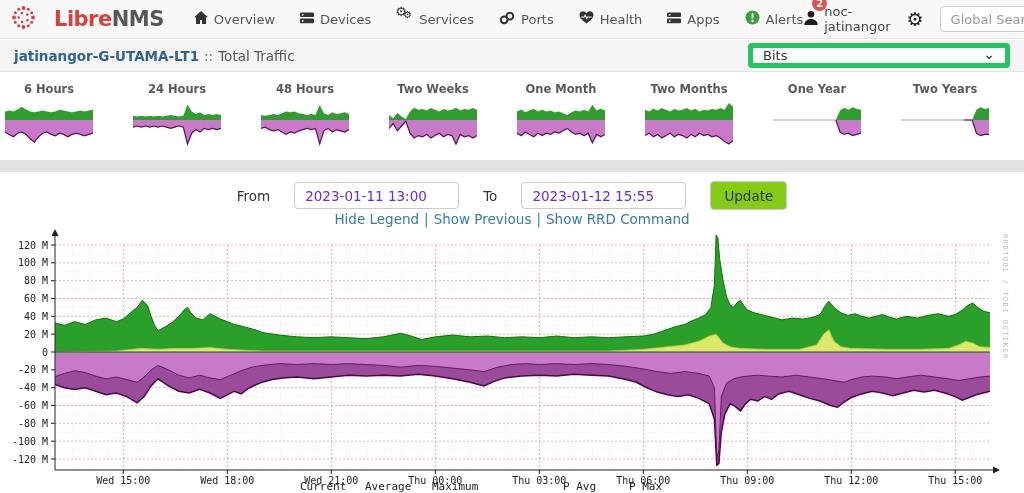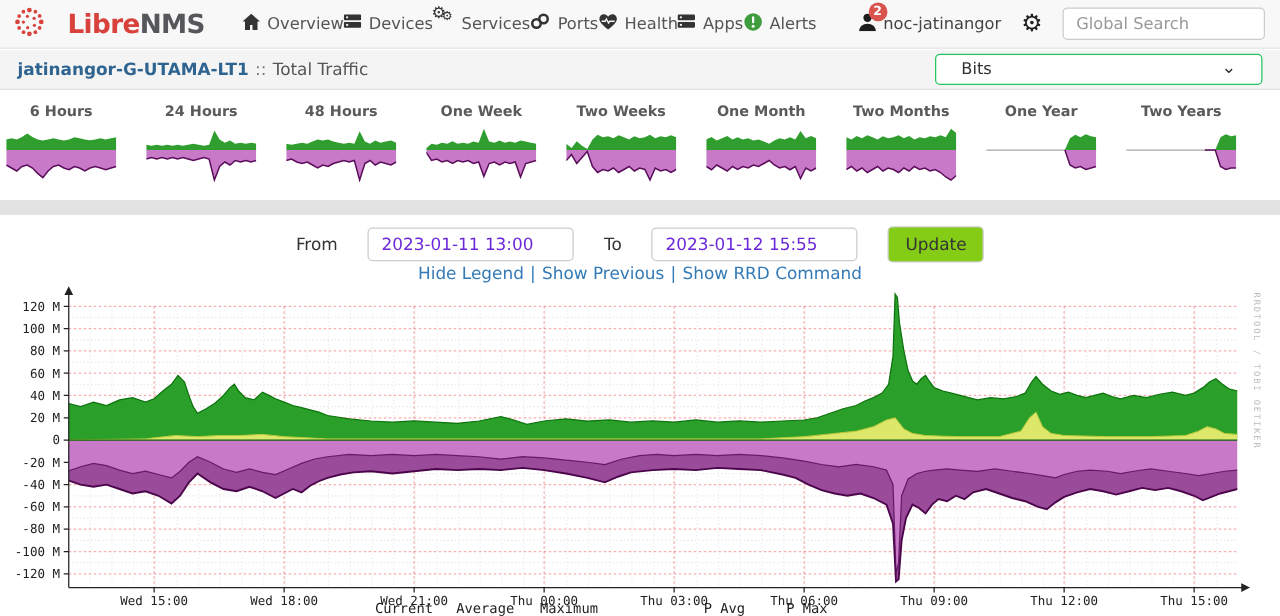--- a/index.html
+++ b/index.html
@@ -4,39 +4,39 @@
 <style>
   html,body{margin:0;padding:0}
   body{width:1024px;height:493px;overflow:hidden;position:relative;background:#fff;
        font-family:"DejaVu Sans","Liberation Sans",sans-serif;-webkit-font-smoothing:antialiased}
   
   .navbar{position:absolute;top:0;left:0;right:0;height:39px;background:#f8f8f8;
           border-bottom:1px solid #e4e4e4;display:flex;align-items:center;box-sizing:border-box}
   .brand{display:flex;align-items:center;margin-left:10px;cursor:pointer}
   .brand-text{font-size:21px;font-weight:bold;letter-spacing:-.5px;margin-left:17px}
   .brand-libre{color:#d8413c}.brand-nms{color:#55575a}
-  .nav-items{display:flex;margin-left:30px;align-items:center;}
+  .nav-items{display:flex;margin-left:30px;align-items:center;gap:25px}
   .nav-item{display:flex;align-items:center;gap:6px;font-size:13px;color:#555;cursor:pointer;white-space:nowrap}
   .nav-right{margin-left:auto;display:flex;align-items:center;margin-right:12px;gap:16px}
   .user{display:flex;align-items:center;gap:5px;font-size:13px;color:#444;position:relative;cursor:pointer}
   .badge{position:absolute;top:-8px;left:9px;background:#d9534f;color:#fff;border-radius:50%;
          font-size:10px;min-width:15px;height:15px;line-height:15px;text-align:center;font-weight:bold}
   .gear-glyph{font-size:19px;color:#222;cursor:pointer;line-height:1}
   .search-input{width:140px;height:24px;border:1px solid #ccc;border-radius:4px;padding:0 10px;
          font-size:13px;color:#555;background:#fff;font-family:inherit}
   .search-input::placeholder{color:#999}
   
   .crumb{position:absolute;top:40px;left:0;right:0;height:32px;background:#f4f4f4;
          border-bottom:1px solid #e2e2e2;display:flex;align-items:center;padding:0 14px;
          font-size:13.5px;color:#555;box-sizing:border-box}
   .crumb .device{color:#2f6491;font-weight:bold}
   .crumb .sep{margin:0 5px;color:#777}
-  .unit-select{margin-left:auto;width:262px;height:25px;background:#fff;border:1px solid #22c55e;
+  .unit-select{margin-left:auto;width:262px;height:25px;background:#fff;border:5px solid #22c55e;
          border-radius:4px;display:flex;align-items:center;justify-content:space-between;
-         padding:0 20px;font-size:13px;color:#333;cursor:pointer;box-sizing:border-box}
+         padding:0 10px;font-size:13px;color:#333;cursor:pointer;box-sizing:border-box}
   .unit-select .chev{color:#333;font-size:14px;line-height:1;margin-top:-4px}
   
   .thumbs{position:absolute;top:82px;left:0;width:1020px;display:flex;justify-content:space-between;
           padding:0 28px 0 2px;box-sizing:border-box}
   .thumb{width:94px;text-align:center;cursor:pointer}
   .thumb-label{font-size:11.5px;font-weight:bold;color:#5a5a5a;margin-bottom:4px;white-space:nowrap}
   .thumb svg{display:block;margin:0 auto}
   .gray-strip{position:absolute;top:160px;left:0;width:100%;height:12px;background:#e3e3e3}
   
   .controls{position:absolute;top:181px;left:0;width:100%;display:flex;justify-content:center;
@@ -169,26 +169,20 @@
                <span><svg width="88" height="46" viewBox="0 0 88 46">
           <polygon points="0,20 0.0,15.8 4.2,16.6 8.4,15.8 12.6,16.6 16.8,15.8 21.0,16.6 25.1,15.8 29.3,16.6 33.5,15.8 37.7,14.9 41.9,15.8 46.1,16.6 50.3,15.8 54.5,4.4 58.7,11.5 62.9,14.1 67.0,12.3 71.2,14.9 75.4,14.1 79.6,14.9 83.8,14.1 88.0,14.9 88,20" fill="#2f9e2f"></polygon>
           <polygon points="0,20 0.0,27.2 4.2,26.0 8.4,27.2 12.6,26.0 16.8,27.2 21.0,26.0 25.1,27.2 29.3,26.0 33.5,27.2 37.7,28.4 41.9,27.2 46.1,26.0 50.3,27.2 54.5,44.0 58.7,33.2 62.9,29.6 67.0,32.0 71.2,28.4 75.4,29.6 79.6,28.4 83.8,29.6 88.0,28.4 88,20" fill="#c879c8"></polygon>
           <polyline points="0.0,27.2 4.2,26.0 8.4,27.2 12.6,26.0 16.8,27.2 21.0,26.0 25.1,27.2 29.3,26.0 33.5,27.2 37.7,28.4 41.9,27.2 46.1,26.0 50.3,27.2 54.5,44.0 58.7,33.2 62.9,29.6 67.0,32.0 71.2,28.4 75.4,29.6 79.6,28.4 83.8,29.6 88.0,28.4" fill="none" stroke="#5a0e5a" stroke-width="1.2"></polyline>
         </svg></span></div>
     <div class="thumb"><div class="thumb-label">48 Hours</div>
                <span><svg width="88" height="46" viewBox="0 0 88 46">
           <polygon points="0,20 0.0,14.9 4.2,15.8 8.4,14.9 12.6,14.1 16.8,14.9 21.0,13.2 25.1,11.5 29.3,12.3 33.5,11.5 37.7,13.2 41.9,14.1 46.1,14.9 50.3,14.1 54.5,14.9 58.7,5.0 62.9,13.2 67.0,14.9 71.2,12.3 75.4,14.1 79.6,13.2 83.8,12.3 88.0,14.1 88,20" fill="#2f9e2f"></polygon>
           <polygon points="0,20 0.0,28.4 4.2,27.2 8.4,29.6 12.6,30.8 16.8,29.6 21.0,32.0 25.1,34.4 29.3,32.0 33.5,33.2 37.7,30.8 41.9,29.6 46.1,28.4 50.3,29.6 54.5,28.4 58.7,44.0 62.9,30.8 67.0,28.4 71.2,32.0 75.4,29.6 79.6,30.8 83.8,32.0 88.0,29.6 88,20" fill="#c879c8"></polygon>
           <polyline points="0.0,28.4 4.2,27.2 8.4,29.6 12.6,30.8 16.8,29.6 21.0,32.0 25.1,34.4 29.3,32.0 33.5,33.2 37.7,30.8 41.9,29.6 46.1,28.4 50.3,29.6 54.5,28.4 58.7,44.0 62.9,30.8 67.0,28.4 71.2,32.0 75.4,29.6 79.6,30.8 83.8,32.0 88.0,29.6" fill="none" stroke="#5a0e5a" stroke-width="1.2"></polyline>
-        </svg></span></div>
-    <div class="thumb"><div class="thumb-label">One Week</div>
-               <span><svg width="88" height="46" viewBox="0 0 88 46">
-          <polygon points="0,20 0.0,18.6 4.2,14.9 8.4,15.8 12.6,14.1 16.8,14.9 21.0,12.9 25.1,14.9 29.3,14.1 33.5,14.9 37.7,13.2 41.9,14.1 46.1,3.0 50.3,13.2 54.5,14.1 58.7,12.3 62.9,14.1 67.0,13.2 71.2,14.1 75.4,12.3 79.6,13.2 83.8,14.1 88.0,14.9 88,20" fill="#2f9e2f"></polygon>
-          <polygon points="0,20 0.0,21.9 4.2,28.4 8.4,27.2 12.6,29.6 16.8,28.4 21.0,30.8 25.1,28.4 29.3,29.6 33.5,28.4 37.7,30.8 41.9,29.6 46.1,41.1 50.3,30.8 54.5,29.6 58.7,32.0 62.9,29.6 67.0,30.8 71.2,29.6 75.4,41.6 79.6,30.8 83.8,29.6 88.0,28.4 88,20" fill="#c879c8"></polygon>
-          <polyline points="0.0,21.9 4.2,28.4 8.4,27.2 12.6,29.6 16.8,28.4 21.0,30.8 25.1,28.4 29.3,29.6 33.5,28.4 37.7,30.8 41.9,29.6 46.1,41.1 50.3,30.8 54.5,29.6 58.7,32.0 62.9,29.6 67.0,30.8 71.2,29.6 75.4,41.6 79.6,30.8 83.8,29.6 88.0,28.4" fill="none" stroke="#5a0e5a" stroke-width="1.2"></polyline>
         </svg></span></div>
     <div class="thumb"><div class="thumb-label">Two Weeks</div>
                <span><svg width="88" height="46" viewBox="0 0 88 46">
           <polygon points="0,20 0.0,14.9 4.2,18.3 8.4,12.9 12.6,16.6 16.8,19.1 21.0,11.5 25.1,7.8 29.3,9.8 33.5,8.9 37.7,10.6 41.9,8.1 46.1,9.8 50.3,11.5 54.5,8.9 58.7,10.6 62.9,9.8 67.0,7.8 71.2,10.6 75.4,8.9 79.6,9.8 83.8,8.1 88.0,9.8 88,20" fill="#2f9e2f"></polygon>
           <polygon points="0,20 0.0,28.4 4.2,23.6 8.4,30.8 12.6,26.0 16.8,21.2 21.0,33.2 25.1,38.0 29.3,35.6 33.5,36.8 37.7,34.4 41.9,38.0 46.1,35.6 50.3,33.2 54.5,36.8 58.7,34.4 62.9,35.6 67.0,44.0 71.2,34.4 75.4,36.8 79.6,35.6 83.8,38.0 88.0,35.6 88,20" fill="#c879c8"></polygon>
           <polyline points="0.0,28.4 4.2,23.6 8.4,30.8 12.6,26.0 16.8,21.2 21.0,33.2 25.1,38.0 29.3,35.6 33.5,36.8 37.7,34.4 41.9,38.0 46.1,35.6 50.3,33.2 54.5,36.8 58.7,34.4 62.9,35.6 67.0,44.0 71.2,34.4 75.4,36.8 79.6,35.6 83.8,38.0 88.0,35.6" fill="none" stroke="#5a0e5a" stroke-width="1.2"></polyline>
         </svg></span></div>
     <div class="thumb"><div class="thumb-label">One Month</div>
                <span><svg width="88" height="46" viewBox="0 0 88 46">
           <polygon points="0,20 0.0,11.5 4.2,9.5 8.4,12.3 12.6,10.6 16.8,8.8 21.0,11.5 25.1,9.8 29.3,11.5 33.5,10.6 37.7,12.3 41.9,11.5 46.1,13.2 50.3,14.9 54.5,12.3 58.7,10.6 62.9,11.5 67.0,9.8 71.2,11.5 75.4,4.7 79.6,10.6 83.8,8.8 88.0,10.6 88,20" fill="#2f9e2f"></polygon>

